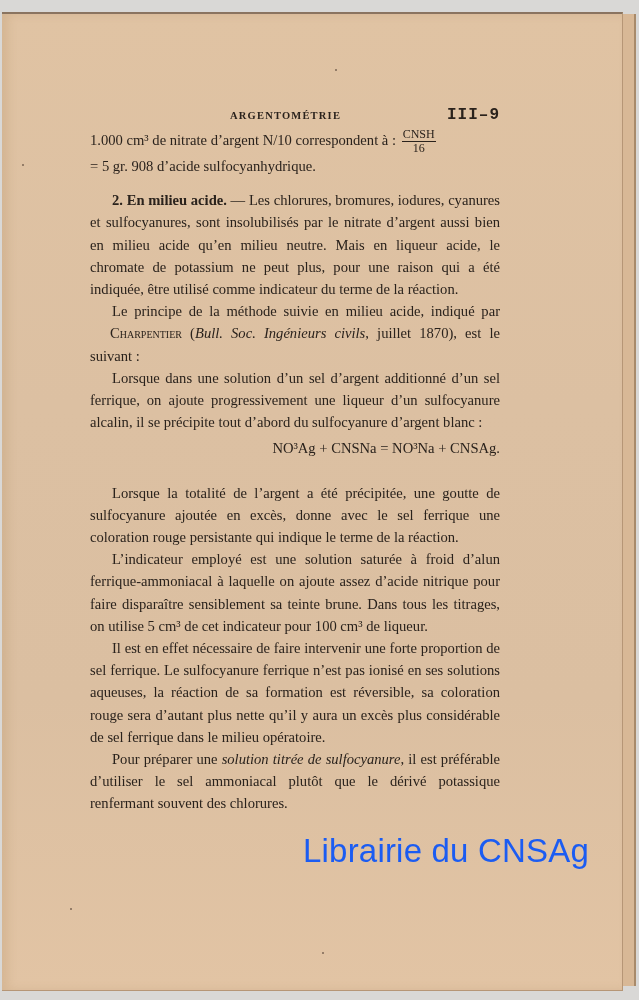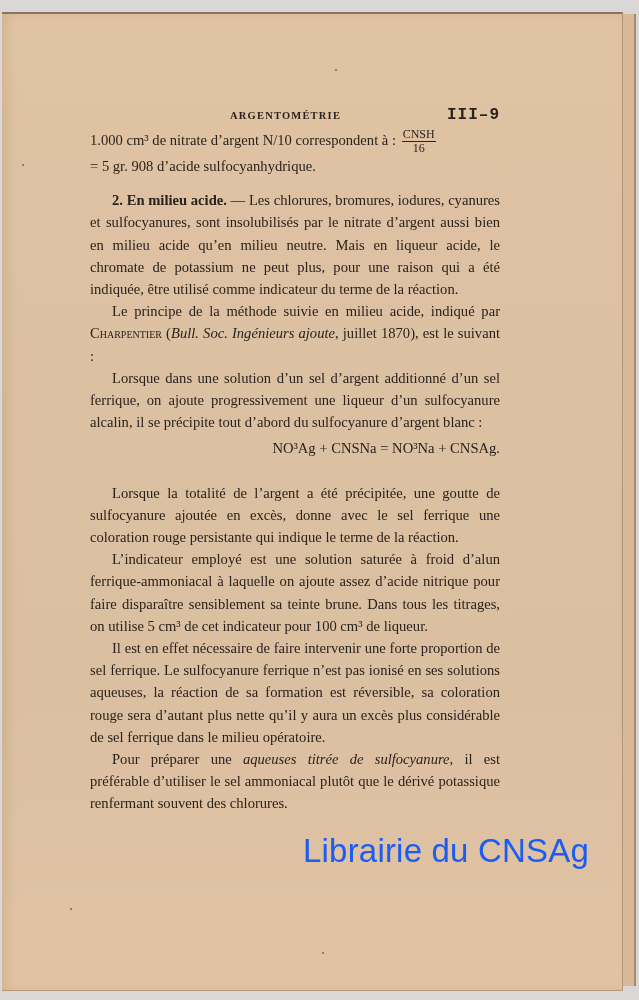--- a/index.html
+++ b/index.html
@@ -39,21 +39,21 @@
   p { margin: 0; text-indent: 22px; }
   p.noindent { text-indent: 0; }
   .gap { height: 12px; }
   .frac {
     display: inline-block; vertical-align: middle; text-align: center;
     font-size: 12px; line-height: 13px; margin-left: 2px;
   }
   .frac .num { display: block; border-bottom: 1px solid #2a221c; padding: 0 1px; }
   .frac .den { display: block; }
   .eq { text-align: right; text-indent: 0; margin: 4px 0 22px 0; }
-  .sc { font-variant: small-caps; }
+  .sc { font-variant: small-caps; margin-left: 20px; }
   .watermark {
     position: absolute; left: 303px; top: 832px;
     font-family: "Liberation Sans", "DejaVu Sans", sans-serif;
     font-size: 33px; color: #1b5cf2; letter-spacing: 0.2px;
     white-space: nowrap;
   }
   .spot { position: absolute; width: 2px; height: 2px; border-radius: 1px; background: #7b6654; }
 </style>
 </head>
 <body>
@@ -81,30 +81,30 @@
     <span style="display:block">= 5 gr. 908 d’acide sulfocyanhydrique.</span>
   </p>
 
   <div class="gap"></div>
 
   <p>
     <b>2. En milieu acide.</b><span> — Les chlorures, bromures, iodures, cyanures et sulfocyanures, sont insolubilisés par le nitrate d’argent aussi bien en milieu acide qu’en milieu neutre. Mais en liqueur acide, le chromate de potassium ne peut plus, pour une raison qui a été indiquée, être utilisé comme indicateur du terme de la réaction.</span>
   </p>
 
   <p>
-    <span>Le principe de la méthode suivie en milieu acide, indiqué par </span><span class="sc">Charpentier</span><span> (</span><i>Bull. Soc. Ingénieurs ajoute</i><span>, juillet 1870), est le suivant :</span>
+    <span>Le principe de la méthode suivie en milieu acide, indiqué par </span><span class="sc">Charpentier</span><span> (</span><i>Bull. Soc. Ingénieurs civils</i><span>, juillet 1870), est le suivant :</span>
   </p>
 
   <p>Lorsque dans une solution d’un sel d’argent additionné d’un sel ferrique, on ajoute progressivement une liqueur d’un sulfocyanure alcalin, il se précipite tout d’abord du sulfocyanure d’argent blanc :</p>
 
   <p class="eq">NO³Ag + CNSNa = NO³Na + CNSAg.</p>
 
   <p>Lorsque la totalité de l’argent a été précipitée, une goutte de sulfocyanure ajoutée en excès, donne avec le sel ferrique une coloration rouge persistante qui indique le terme de la réaction.</p>
   <p>L’indicateur employé est une solution saturée à froid d’alun ferrique-ammoniacal à laquelle on ajoute assez d’acide nitrique pour faire disparaître sensiblement sa teinte brune. Dans tous les titrages, on utilise 5 cm³ de cet indicateur pour 100 cm³ de liqueur.</p>
   <p>Il est en effet nécessaire de faire intervenir une forte proportion de sel ferrique. Le sulfocyanure ferrique n’est pas ionisé en ses solutions aqueuses, la réaction de sa formation est réversible, sa coloration rouge sera d’autant plus nette qu’il y aura un excès plus considérable de sel ferrique dans le milieu opératoire.</p>
 
   <p>
-    <span>Pour préparer une </span><i>aqueuses titrée de sulfocyanure</i><span>, il est préférable d’utiliser le sel ammoniacal plutôt que le dérivé potassique renfermant souvent des chlorures.</span>
+    <span>Pour préparer une </span><i>solution titrée de sulfocyanure</i><span>, il est préférable d’utiliser le sel ammoniacal plutôt que le dérivé potassique renfermant souvent des chlorures.</span>
   </p>
 
 </div>
 
 <div class="watermark">Librairie du CNSAg</div>
 
 </body></html>

